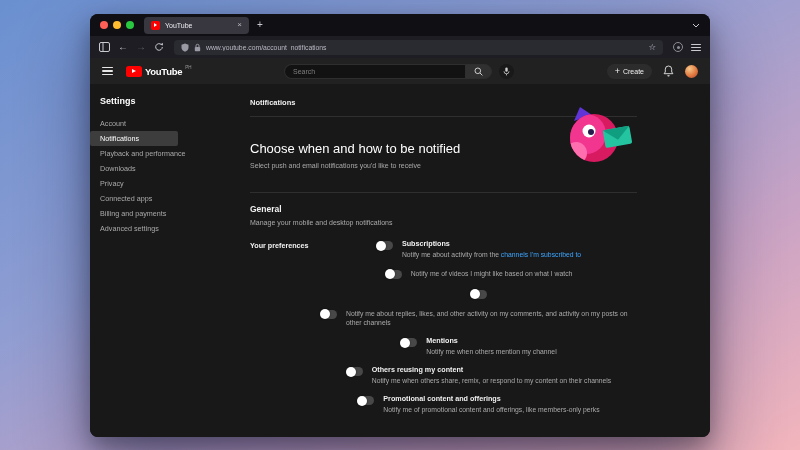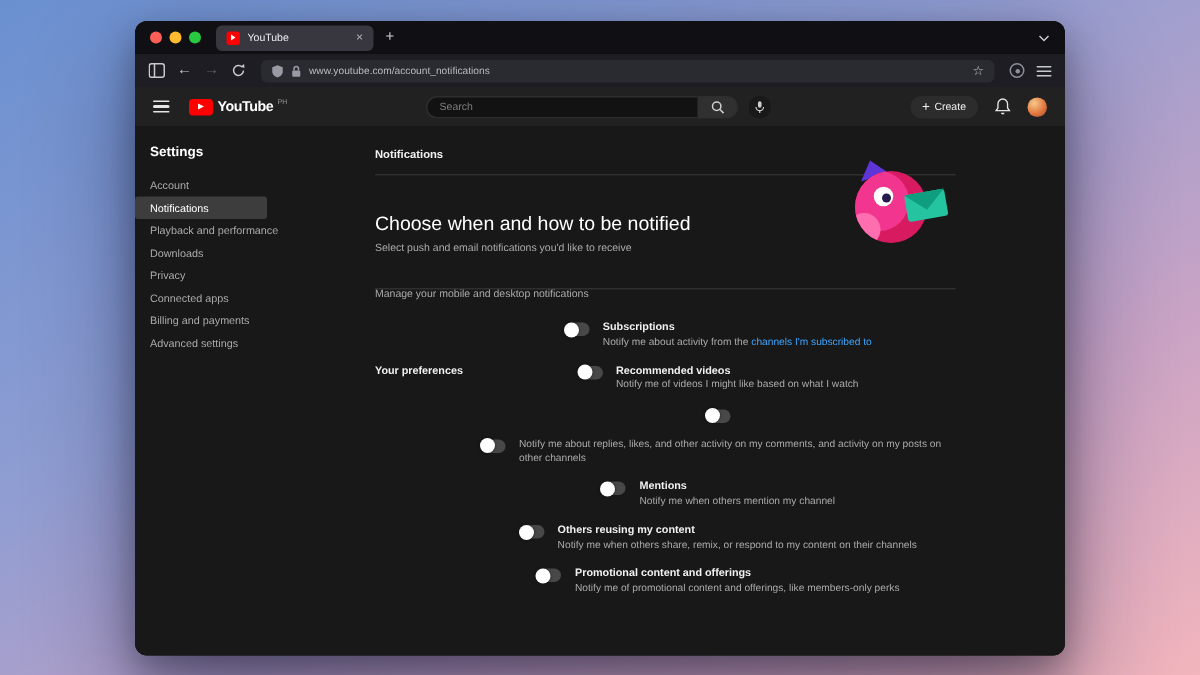--- a/index.html
+++ b/index.html
@@ -63,21 +63,21 @@
   .sb-item { height:15px; display:flex; align-items:center; padding:0 10px; font-size:7.2px; color:#aaa; }
   .sb-item.active { background:#3d3d3d; color:#fff; margin-right:62px; border-radius:2px; }
   .main { flex:1; padding:12px 73px 0 10px; position:relative; }
   .divider { border-top:1px solid #2f2f2f; }
   .section-label { font-size:7.5px; font-weight:bold; color:#f1f1f1; margin:2px 0 9px; }
   .page-title { font-size:13px; font-weight:normal; color:#fff; margin:24px 0 6px; }
   .page-sub { font-size:7px; color:#aaa; margin-bottom:23px; }
   .general-title { font-size:8.5px; font-weight:bold; color:#f1f1f1; margin:11px 0 5px; }
   .general-sub { font-size:7px; color:#aaa; margin-bottom:13px; }
   .prefs { display:flex; }
-  .prefs-label { width:70px; flex-shrink:0; font-size:7.2px; font-weight:bold; color:#f1f1f1; padding-top:2px;margin-top:27px; }
+  .prefs-label { width:70px; flex-shrink:0; font-size:7.2px; font-weight:bold; color:#f1f1f1; padding-top:2px; }
   .pref-row { display:flex; gap:9px; margin-bottom:9px;justify-content:center; }
   .toggle { margin-top:2px; width:17px; height:9px; border-radius:5px; background:#484848; position:relative; flex-shrink:0; }
   .knob { position:absolute; left:0; top:-0.5px; width:10px; height:10px; border-radius:50%; background:#fff; box-shadow:0 0 2px rgba(0,0,0,.55); }
   .pref-title { font-size:7.2px; font-weight:bold; color:#f1f1f1; }
   .pref-desc { font-size:6.8px; color:#aaa; margin-top:2.5px; line-height:1.25; }
   .link { color:#3ea6ff; }
   .illustration { position:absolute; top:22px; right:74px; }
 </style>
 </head>
 <body>
@@ -212,20 +212,21 @@
         <circle cx="12" cy="47" r="11" fill="#ff6fb0" clip-path="url(#blob)"></circle>
         <circle cx="25" cy="25" r="6.5" fill="#ffffff"></circle>
         <circle cx="27" cy="26" r="3" fill="#251b4d"></circle>
         <g transform="rotate(-10 53 31)">
           <rect x="40" y="22" width="27" height="18" rx="2" fill="#24c4a0"></rect>
           <polygon points="40,22 53.5,34 67,22" fill="#109e80"></polygon>
         </g>
       </svg>
 
       <div class="divider"></div>
+      <div class="general-title">General</div>
       <div class="general-sub">Manage your mobile and desktop notifications</div>
 
       <div class="prefs">
         <div class="prefs-label">Your preferences</div>
         <div class="pref-list">
 
           <div class="pref-row">
             <span class="toggle">
                 <span class="knob"></span>
               </span>
@@ -233,21 +234,20 @@
               <div class="pref-title">Subscriptions</div>
               <div class="pref-desc"><span>Notify me about activity from the </span><span class="link">channels I'm subscribed to</span></div>
             </div>
           </div>
 
           <div class="pref-row">
             <span class="toggle">
                 <span class="knob"></span>
               </span>
             <div>
-              <div class="pref-title">Recommended videos</div>
               <div class="pref-desc">Notify me of videos I might like based on what I watch</div>
             </div>
           </div>
 
           <div class="pref-row">
             <span class="toggle">
                 <span class="knob"></span>
               </span>
           </div>
 

